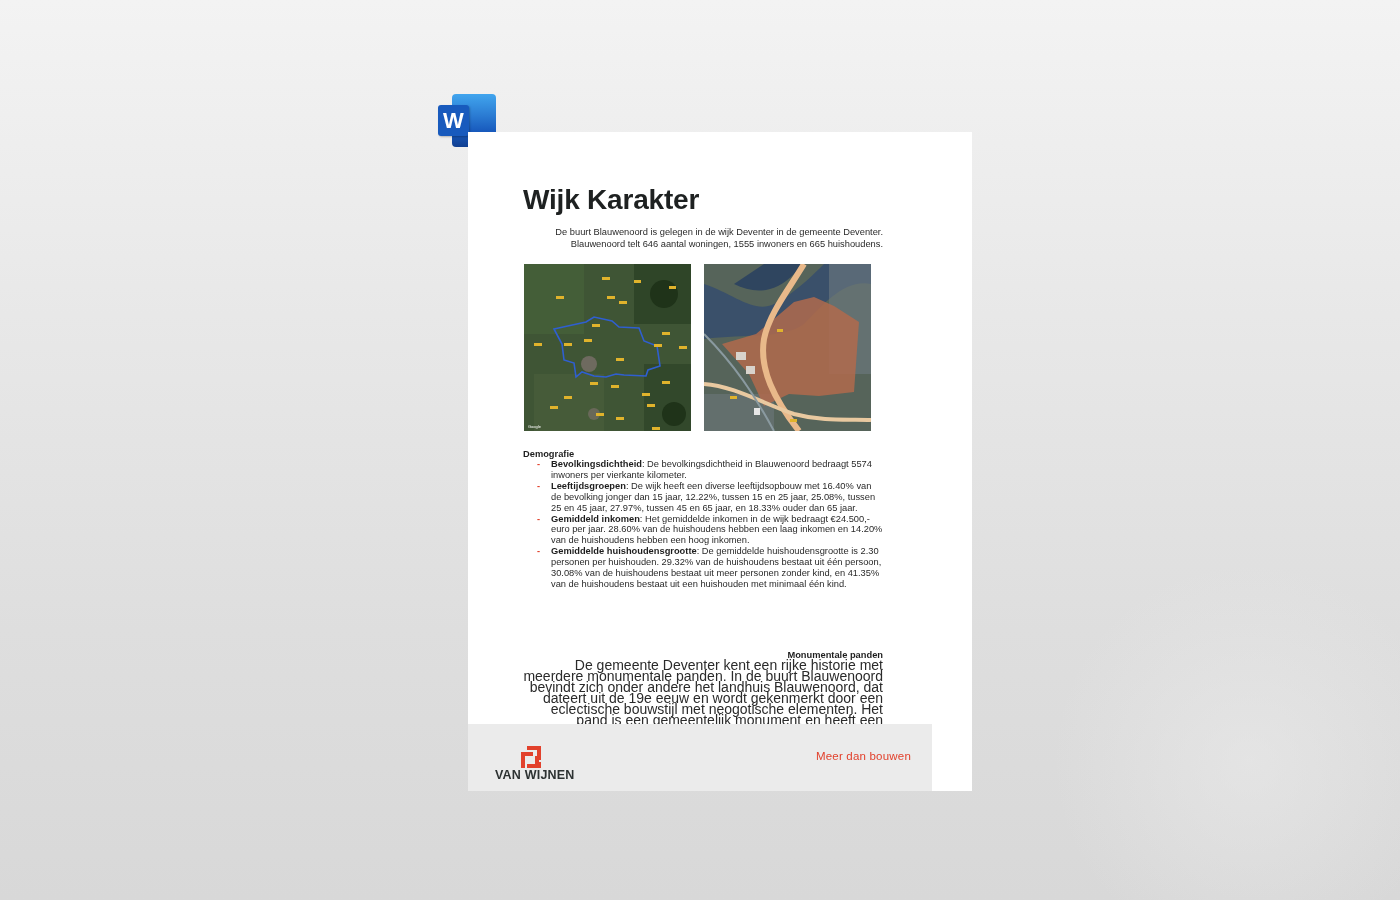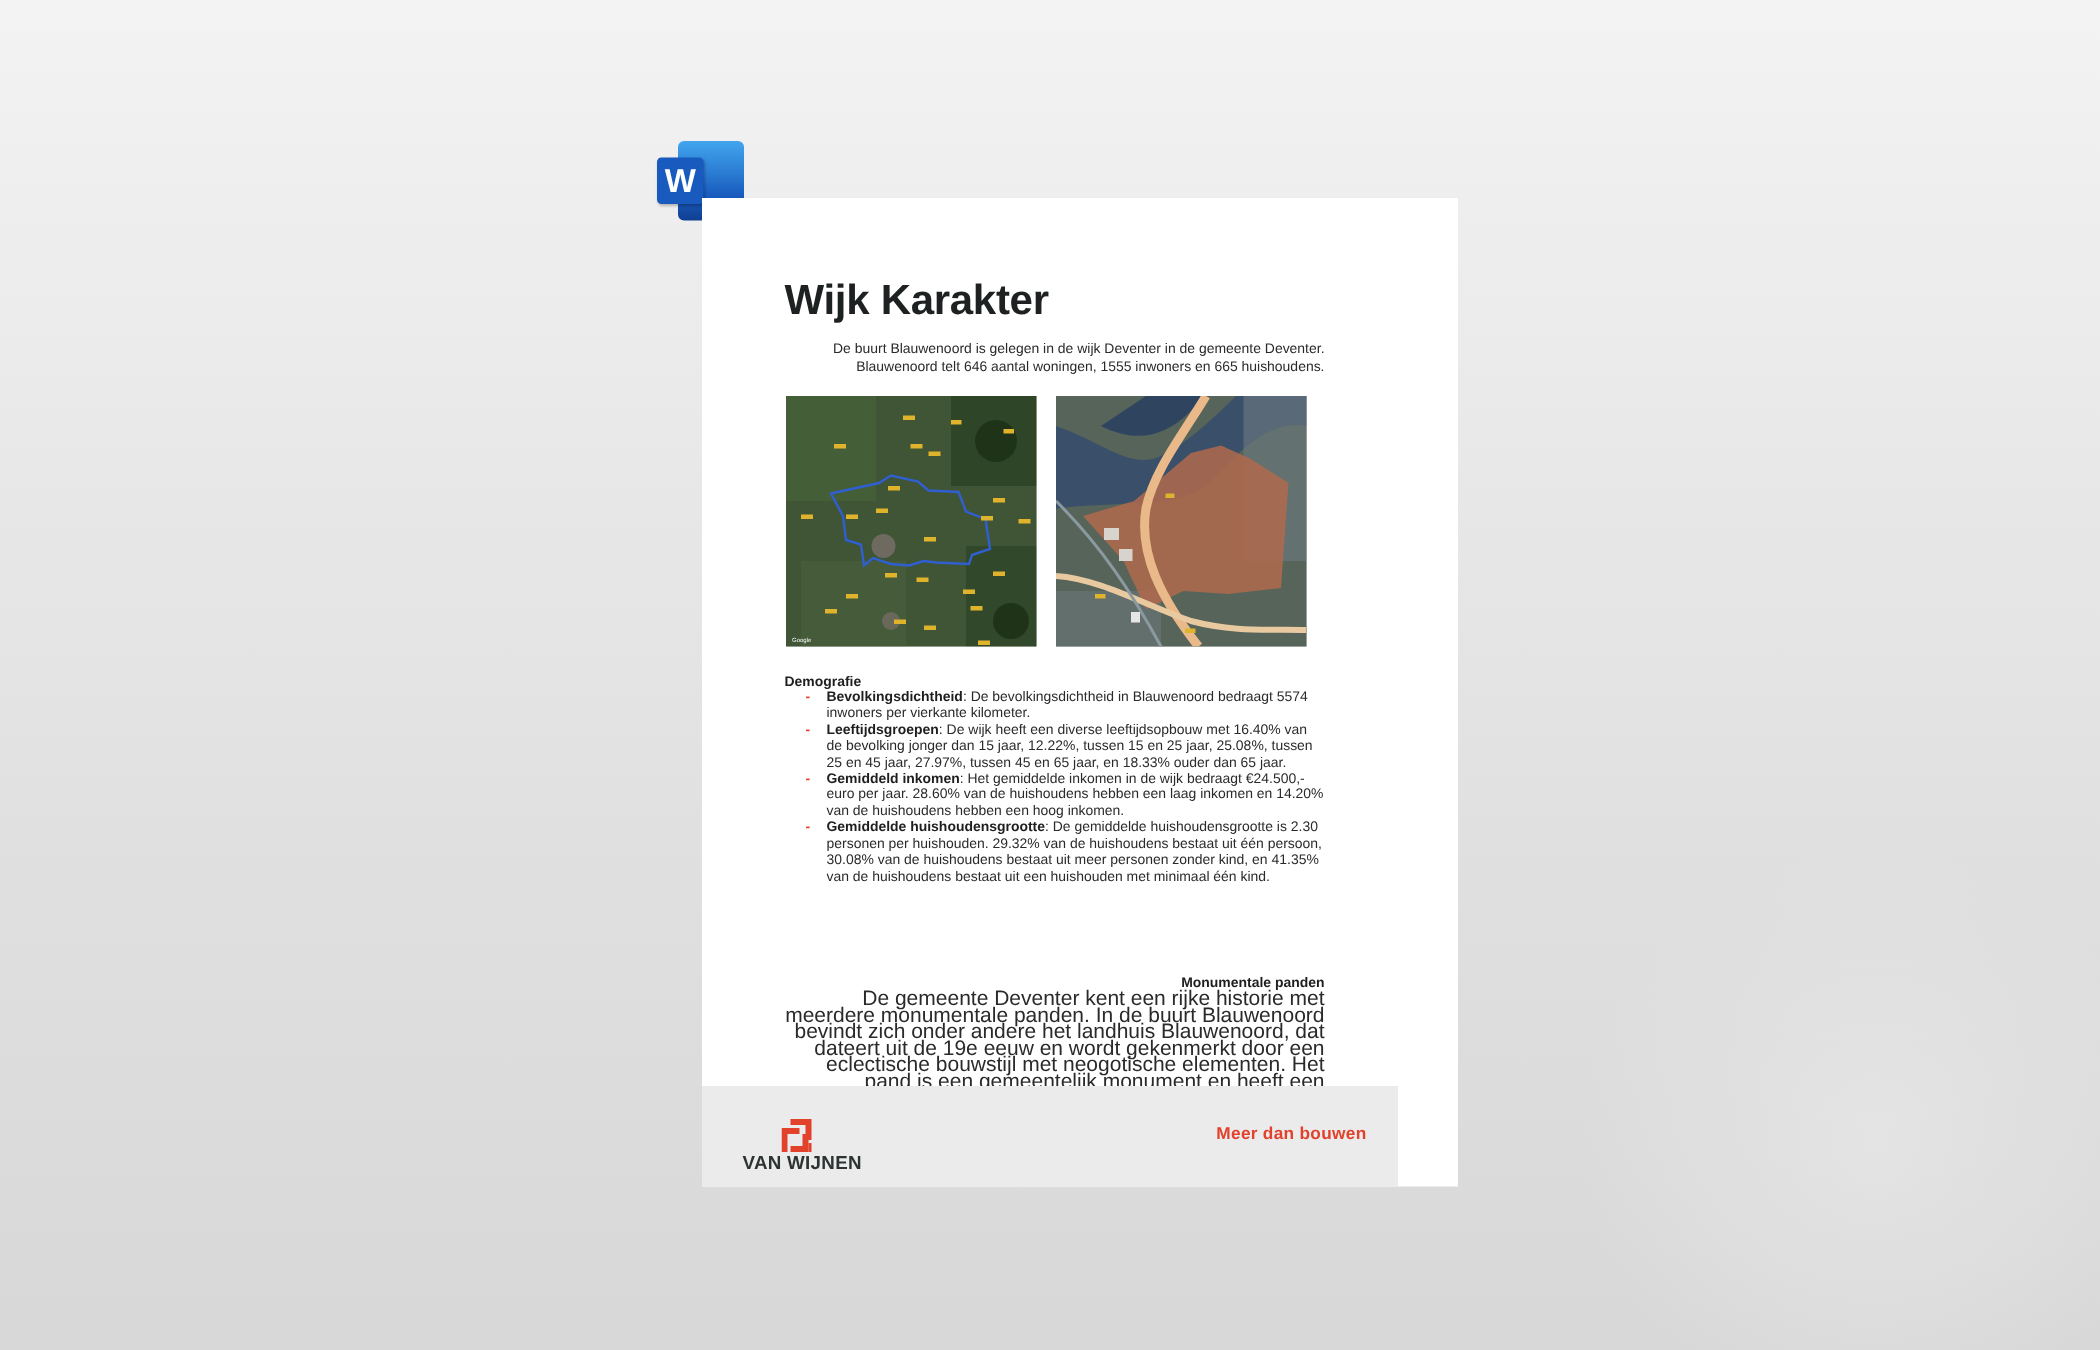--- a/index.html
+++ b/index.html
@@ -71,21 +71,21 @@
     position: absolute; left: 0; top: 592px; width: 464px; height: 67px;
     background: #ebebeb;
   }
   .logo { position: absolute; left: 21px; top: 22px; display: flex; align-items: center; flex-direction: column; }
   .logo-mark { width: 22px; height: 22px; position: relative; }
   .logo-name {
     margin-left: 6px; font-size: 12.5px; font-weight: bold; color: #2d3232; letter-spacing: 0.2px;
   }
   .slogan {
     position: absolute; right: 21px; top: 26px;
-    font-size: 11.5px; font-weight: bold; color: #e2412c; letter-spacing: 0.2px; text-align: center;
+    font-size: 11.5px; font-weight: normal; color: #e2412c; letter-spacing: 0.2px; text-align: center;
   }
 </style>
 </head>
 <body>
 
 <div class="bg-top"></div>
 <div class="bg-glow"></div>
 
 <div class="word-icon">
   <div class="word-back"></div>

